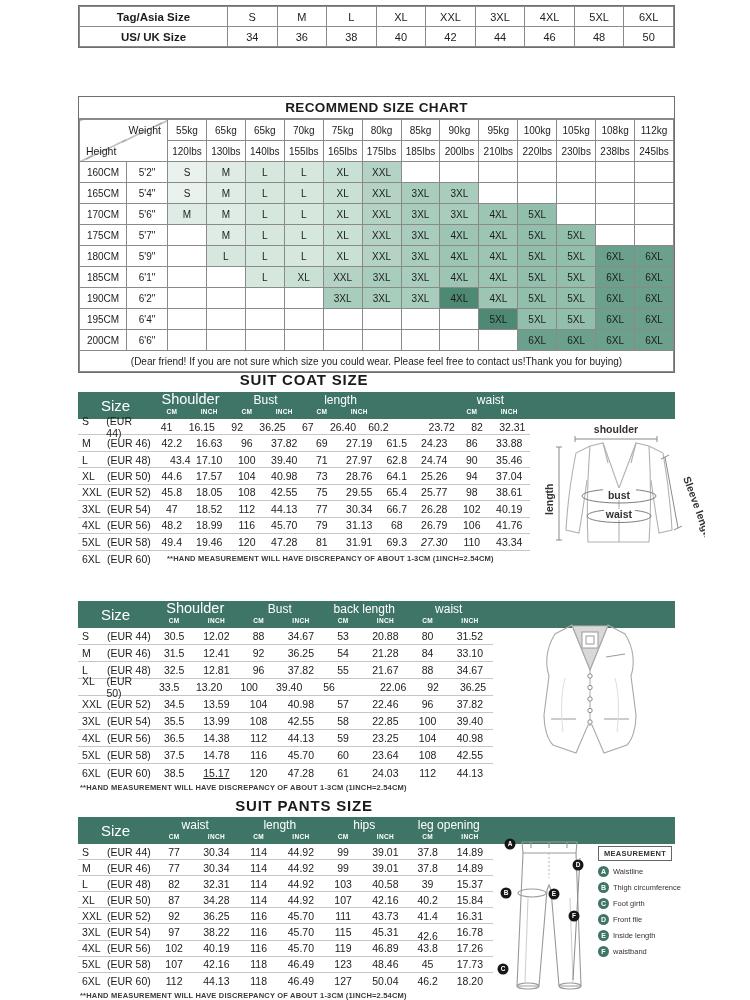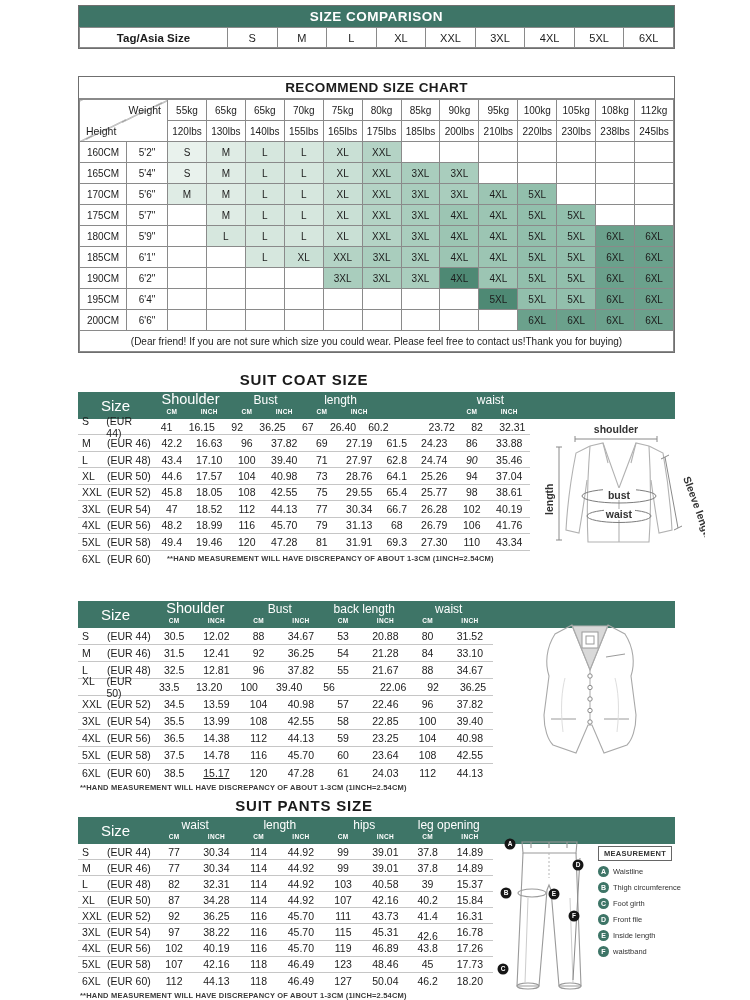--- a/index.html
+++ b/index.html
@@ -9,21 +9,21 @@
 
   
   .cmp{position:absolute;left:78px;top:5px;width:597px;border:1px solid #6f6f6f;box-sizing:border-box;}
   .cmp-title{background:var(--green);color:#fff;text-align:center;font-weight:bold;
              font-size:13.5px;letter-spacing:.5px;height:21px;line-height:21px;}
   table.grid{border-collapse:collapse;width:100%;table-layout:fixed;}
   table.grid td{border:1px solid #8a8a8a;text-align:center;font-size:11px;height:19px;padding:0;color:#1c1c1c;}
   .cmp td.lbl{font-weight:bold;font-size:11.5px;}
 
   
-  .rec{position:absolute;left:78px;top:76px;width:597px;border:1px solid #6f6f6f;box-sizing:border-box;}
+  .rec{position:absolute;left:78px;top:96px;width:597px;border:1px solid #6f6f6f;box-sizing:border-box;}
   .rec-title{height:21px;line-height:21px;text-align:center;font-weight:bold;font-size:13.5px;
              color:#1c1c1c;border-bottom:1px solid #8a8a8a;letter-spacing:.4px;}
   .rec table.grid td{font-size:10px;height:20px;}
   .rec td.corner{position:relative;background:linear-gradient(to bottom right,transparent 49.3%,#8a8a8a 49.3%,#8a8a8a 50.7%,transparent 50.7%);}
   .rec td.corner .cw{position:absolute;top:4px;right:6px;font-size:10.5px;}
   .rec td.corner .ch{position:absolute;bottom:4px;left:6px;font-size:10.5px;}
   .rec td.recnote{font-size:9.5px;height:21px;color:#1c1c1c;}
 
   
   .sec-title{position:absolute;left:78px;width:452px;text-align:center;font-weight:bold;
@@ -56,37 +56,48 @@
   .leg-key{width:11px;height:11px;border-radius:50%;background:var(--green);color:#fff;
            font-size:7px;font-weight:bold;display:flex;align-items:center;justify-content:center;flex:none;}
   .leg-label{font-size:7.5px;color:#333;white-space:nowrap;}
 </style>
 </head>
 <body>
 
 <div class="page">
 
   <div class="cmp">
-    <div class="cmp-title">SIZE COMPARISON</div>
     <table class="grid">
       <colgroup>
           <col style="width:148px">
         </colgroup>
       <tbody id="cmpBody">
           <tr>
             <td class="lbl">Tag/Asia Size</td>
             <td>S</td>
             <td>M</td>
             <td>L</td>
             <td>XL</td>
             <td>XXL</td>
             <td>3XL</td>
             <td>4XL</td>
             <td>5XL</td>
             <td>6XL</td>
+          </tr>
+          <tr>
+            <td class="lbl">US/ UK Size</td>
+            <td>34</td>
+            <td>36</td>
+            <td>38</td>
+            <td>40</td>
+            <td>42</td>
+            <td>44</td>
+            <td>46</td>
+            <td>48</td>
+            <td>50</td>
           </tr>
         </tbody>
     </table>
   </div>
 
   <div class="rec">
     <div class="rec-title">RECOMMEND SIZE CHART</div>
     <table class="grid">
       <colgroup>
           <col style="width:47px">
@@ -359,29 +370,29 @@
           <div class="stcell" style="width: 37.5px;">61.5</div>
           <div class="stcell" style="width: 37.5px;">24.23</div>
           <div class="stcell" style="width: 37.5px;">86</div>
           <div class="stcell" style="width: 37.5px;">33.88</div>
         </div>
         <div class="strow" style="height: 16.45px;">
           <div class="stsize">
             <span class="code">L</span>
             <span class="eur">(EUR 48)</span>
           </div>
-          <div class="stcell" style="width: 37.5px;">43.4</div>
+          <div class="stcell" style="width: 37.5px; text-align: right;">43.4</div>
           <div class="stcell" style="width: 37.5px;">17.10</div>
           <div class="stcell" style="width: 37.5px;">100</div>
           <div class="stcell" style="width: 37.5px;">39.40</div>
           <div class="stcell" style="width: 37.5px;">71</div>
           <div class="stcell" style="width: 37.5px;">27.97</div>
           <div class="stcell" style="width: 37.5px;">62.8</div>
           <div class="stcell" style="width: 37.5px;">24.74</div>
-          <div class="stcell" style="width: 37.5px; font-style: italic;">90</div>
+          <div class="stcell" style="width: 37.5px;">90</div>
           <div class="stcell" style="width: 37.5px;">35.46</div>
         </div>
         <div class="strow" style="height: 16.45px;">
           <div class="stsize">
             <span class="code">XL</span>
             <span class="eur">(EUR 50)</span>
           </div>
           <div class="stcell" style="width: 37.5px;">44.6</div>
           <div class="stcell" style="width: 37.5px;">17.57</div>
           <div class="stcell" style="width: 37.5px;">104</div>
@@ -446,21 +457,21 @@
             <span class="code">5XL</span>
             <span class="eur">(EUR 58)</span>
           </div>
           <div class="stcell" style="width: 37.5px;">49.4</div>
           <div class="stcell" style="width: 37.5px;">19.46</div>
           <div class="stcell" style="width: 37.5px;">120</div>
           <div class="stcell" style="width: 37.5px;">47.28</div>
           <div class="stcell" style="width: 37.5px;">81</div>
           <div class="stcell" style="width: 37.5px;">31.91</div>
           <div class="stcell" style="width: 37.5px;">69.3</div>
-          <div class="stcell" style="width: 37.5px;">27.30</div>
+          <div class="stcell" style="width: 37.5px; font-style: italic;">27.30</div>
           <div class="stcell" style="width: 37.5px;">110</div>
           <div class="stcell" style="width: 37.5px;">43.34</div>
         </div>
         <div class="strow" style="height: 16.45px;">
           <div class="stsize">
             <span class="code">6XL</span>
             <span class="eur">(EUR 60)</span>
           </div>
           <div class="strow-note">**HAND MEASUREMENT WILL HAVE DISCREPANCY OF ABOUT 1-3CM (1INCH=2.54CM)</div>
         </div>

